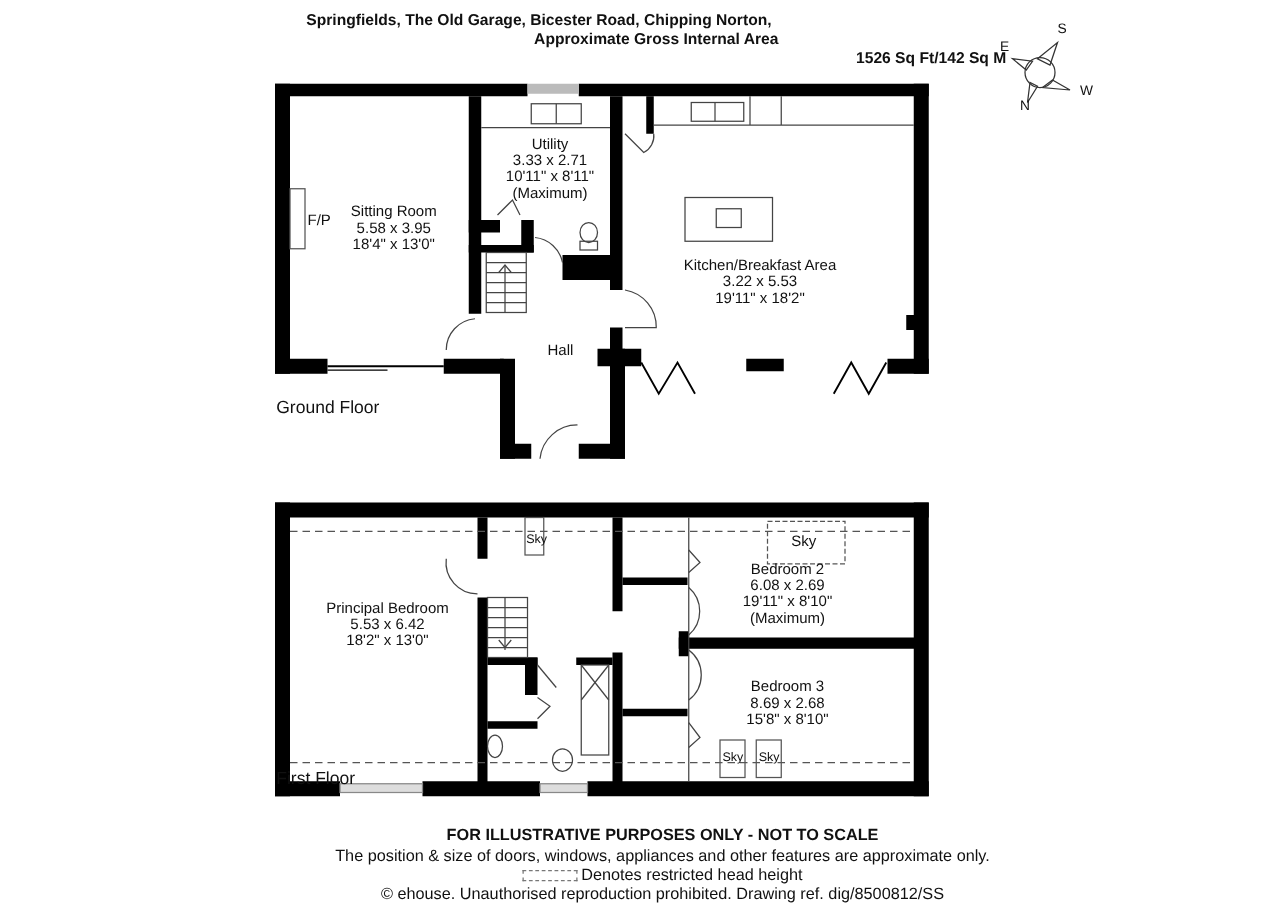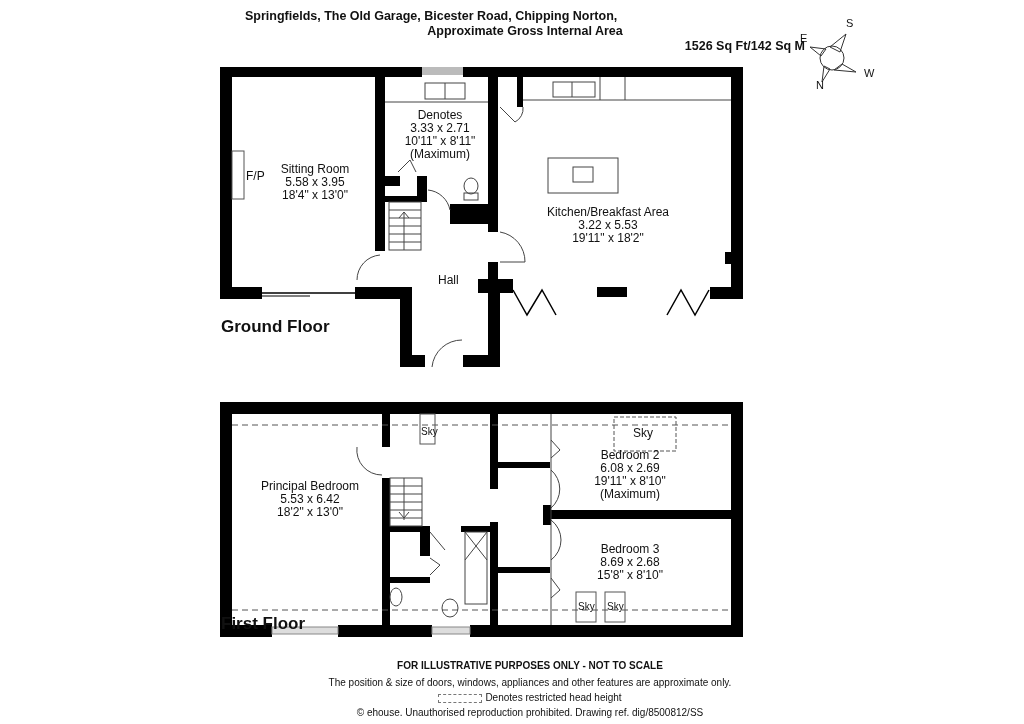--- a/index.html
+++ b/index.html
@@ -3,22 +3,22 @@
 <meta charset="utf-8">
 <style>
   html,body{margin:0;padding:0;background:#fff;}
   body{width:1024px;height:724px;position:relative;overflow:hidden;font-family:"Liberation Sans",sans-serif;color:#111;}
   .hdr{position:absolute;left:0;width:1024px;text-align:center;font-weight:bold;font-size:12.5px;line-height:15px;}
   .hdr .l1{position:absolute;left:245px;top:9px;width:560px;text-align:left;}
   .hdr .l2{position:absolute;left:245px;top:24px;width:560px;text-align:center;}
   .hdr .l3{position:absolute;left:245px;top:39px;width:560px;text-align:right;}
   svg.plan{position:absolute;left:0;top:0;}
   .lbl{position:absolute;text-align:center;font-size:12px;line-height:13px;white-space:nowrap;}
-  .floor{position:absolute;font-weight:bold;font-size:17px;}
-  .foot{position:absolute;left:250px;width:560px;text-align:center;font-size:10px;}
+  .floor{position:absolute;font-weight:normal;font-size:14px;}
+  .foot{position:absolute;left:250px;width:560px;text-align:center;font-size:13px;}
   .sky{font-size:10px;}
 </style>
 </head>
 <body>
 
 <div class="hdr">
   <div class="l1">Springfields, The Old Garage, Bicester Road, Chipping Norton,</div>
   <div class="l2">Approximate Gross Internal Area</div>
   <div class="l3">1526 Sq Ft/142 Sq M</div>
 </div>
@@ -180,21 +180,21 @@
 <div class="lbl" style="left:864px;top:67px;font-size:11px">W</div>
 <div class="lbl" style="left:816px;top:79px;font-size:11px">N</div>
 
 <div class="lbl" style="left:246px;top:170px">F/P</div>
 <div class="lbl" style="left:270px;top:163px;width:90px">
   <div>Sitting Room</div>
   <div>5.58 x 3.95</div>
   <div>18'4" x 13'0"</div>
 </div>
 <div class="lbl" style="left:395px;top:109px;width:90px">
-  <div>Denotes</div>
+  <div>Utility</div>
   <div>3.33 x 2.71</div>
   <div>10'11" x 8'11"</div>
   <div>(Maximum)</div>
 </div>
 <div class="lbl" style="left:538px;top:206px;width:140px">
   <div>Kitchen/Breakfast Area</div>
   <div>3.22 x 5.53</div>
   <div>19'11" x 18'2"</div>
 </div>
 <div class="lbl" style="left:438px;top:274px">Hall</div>

